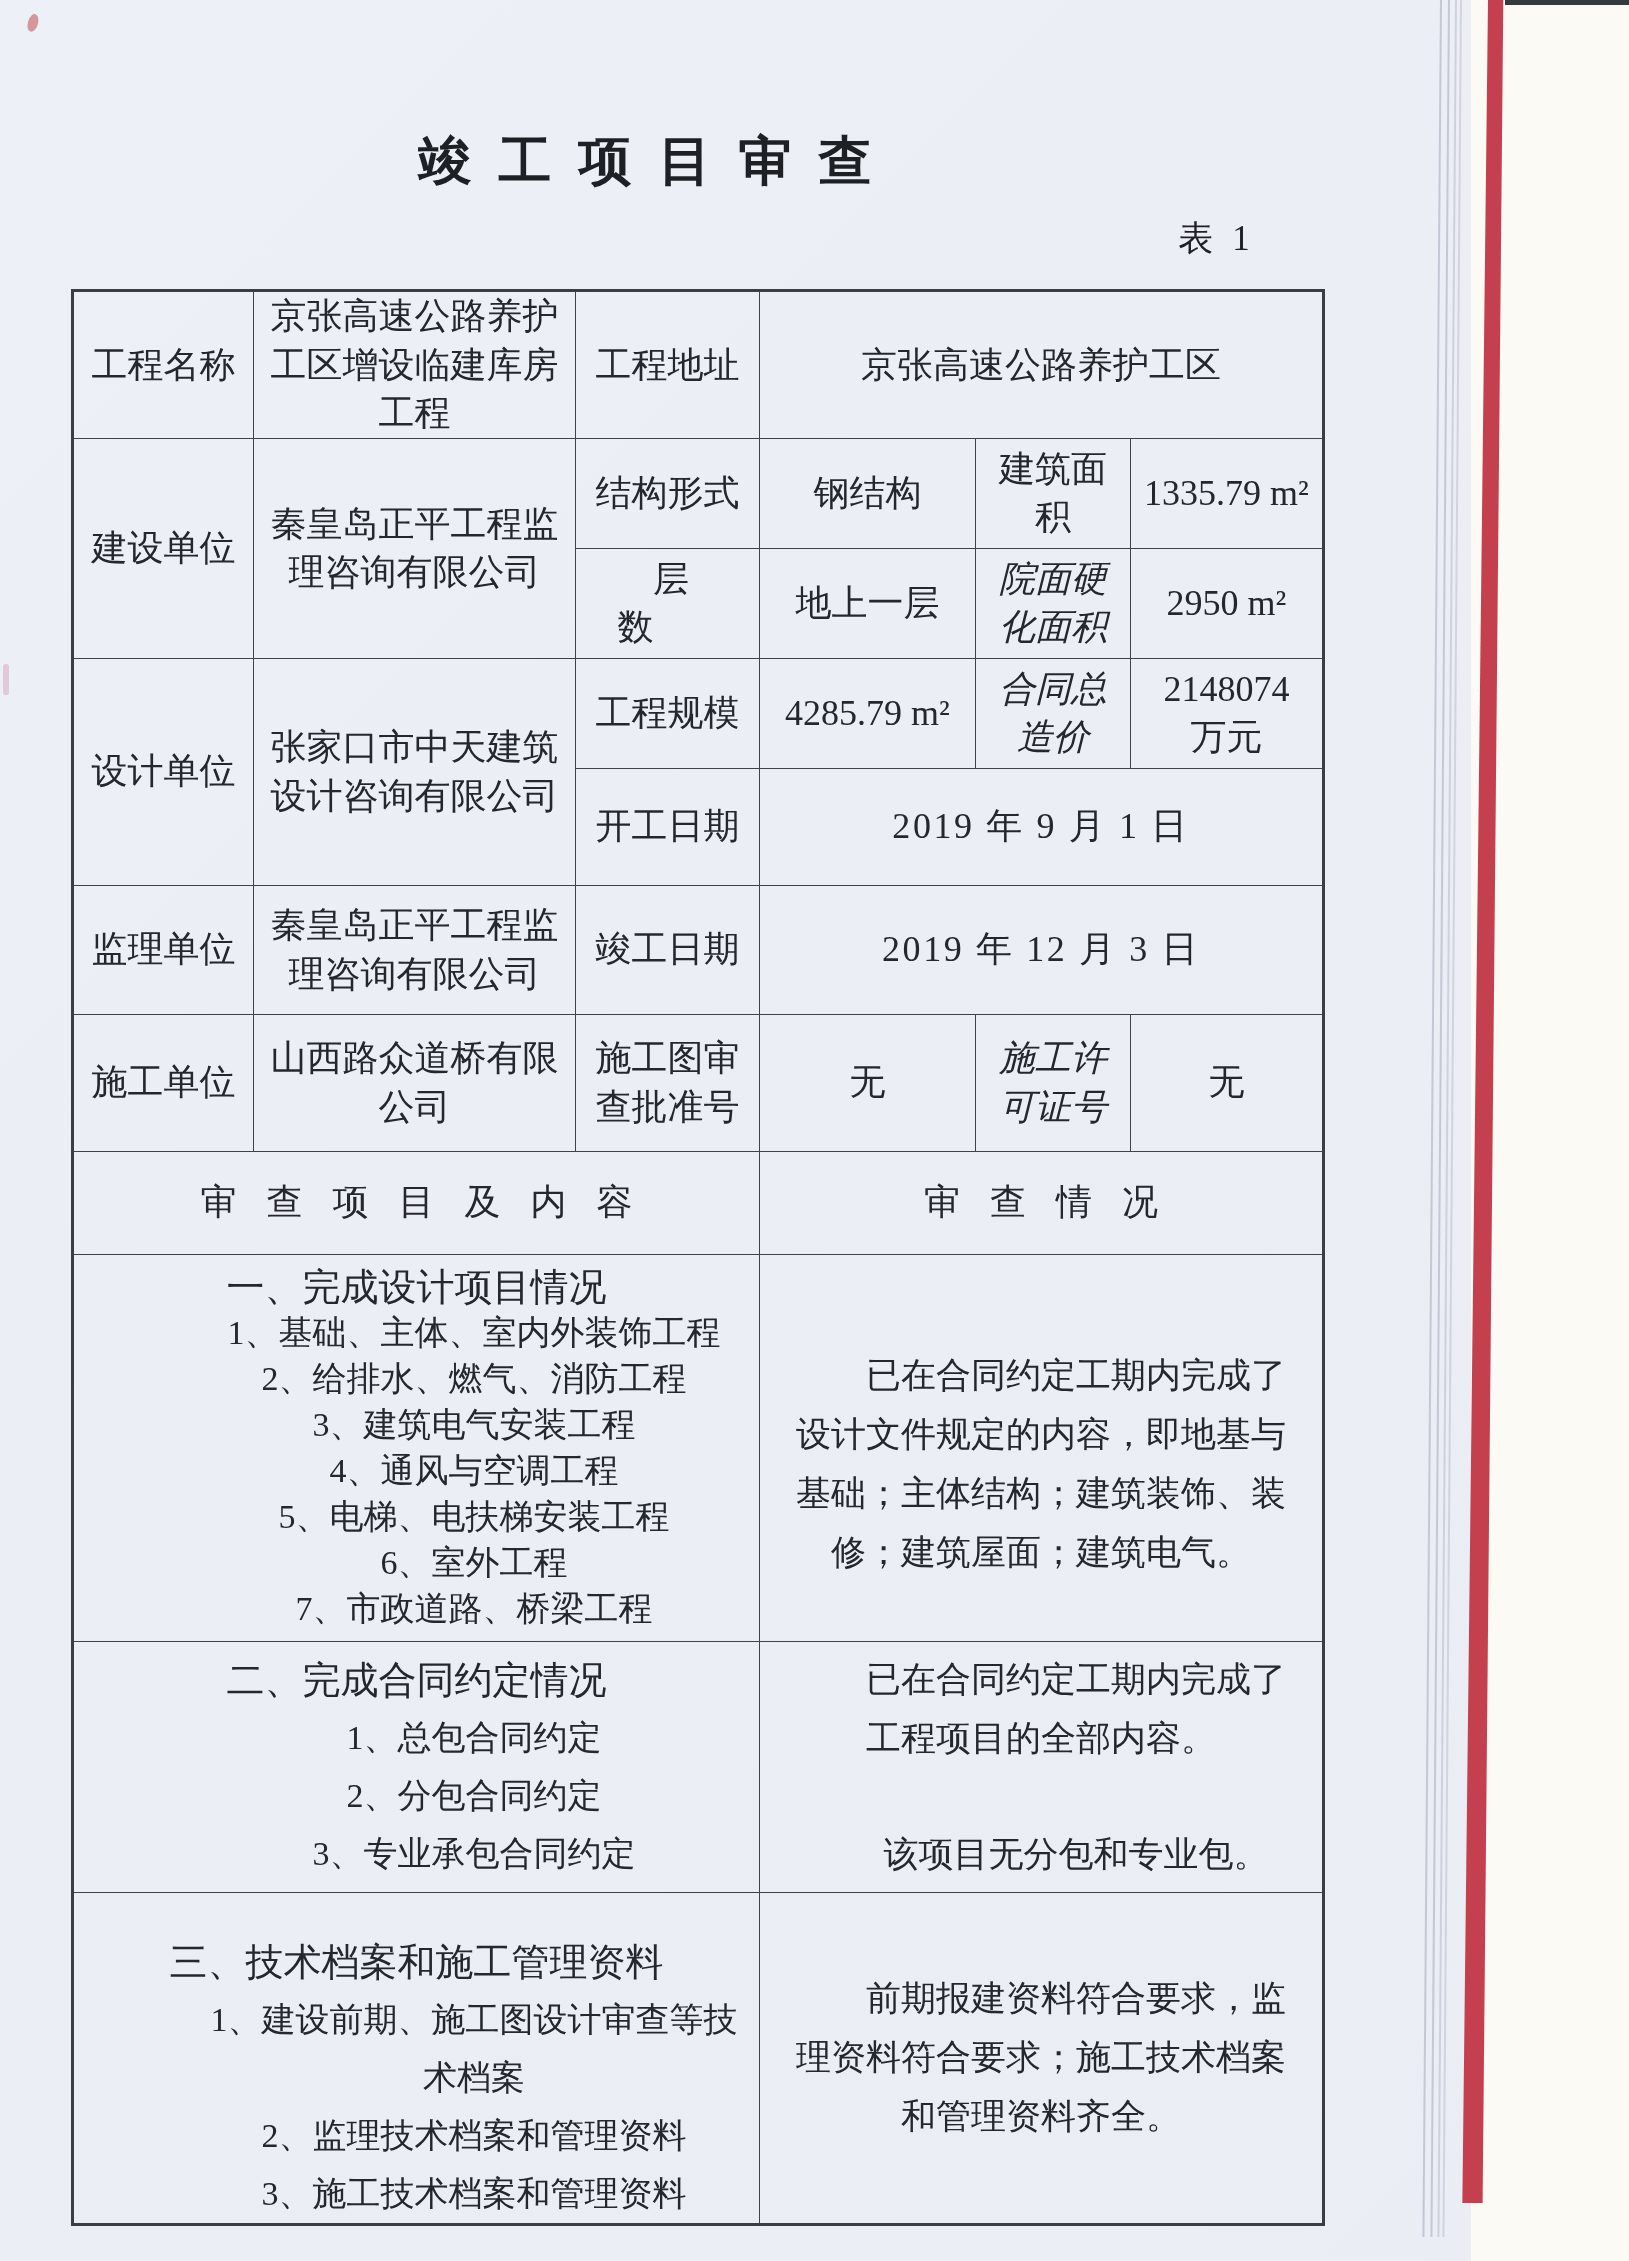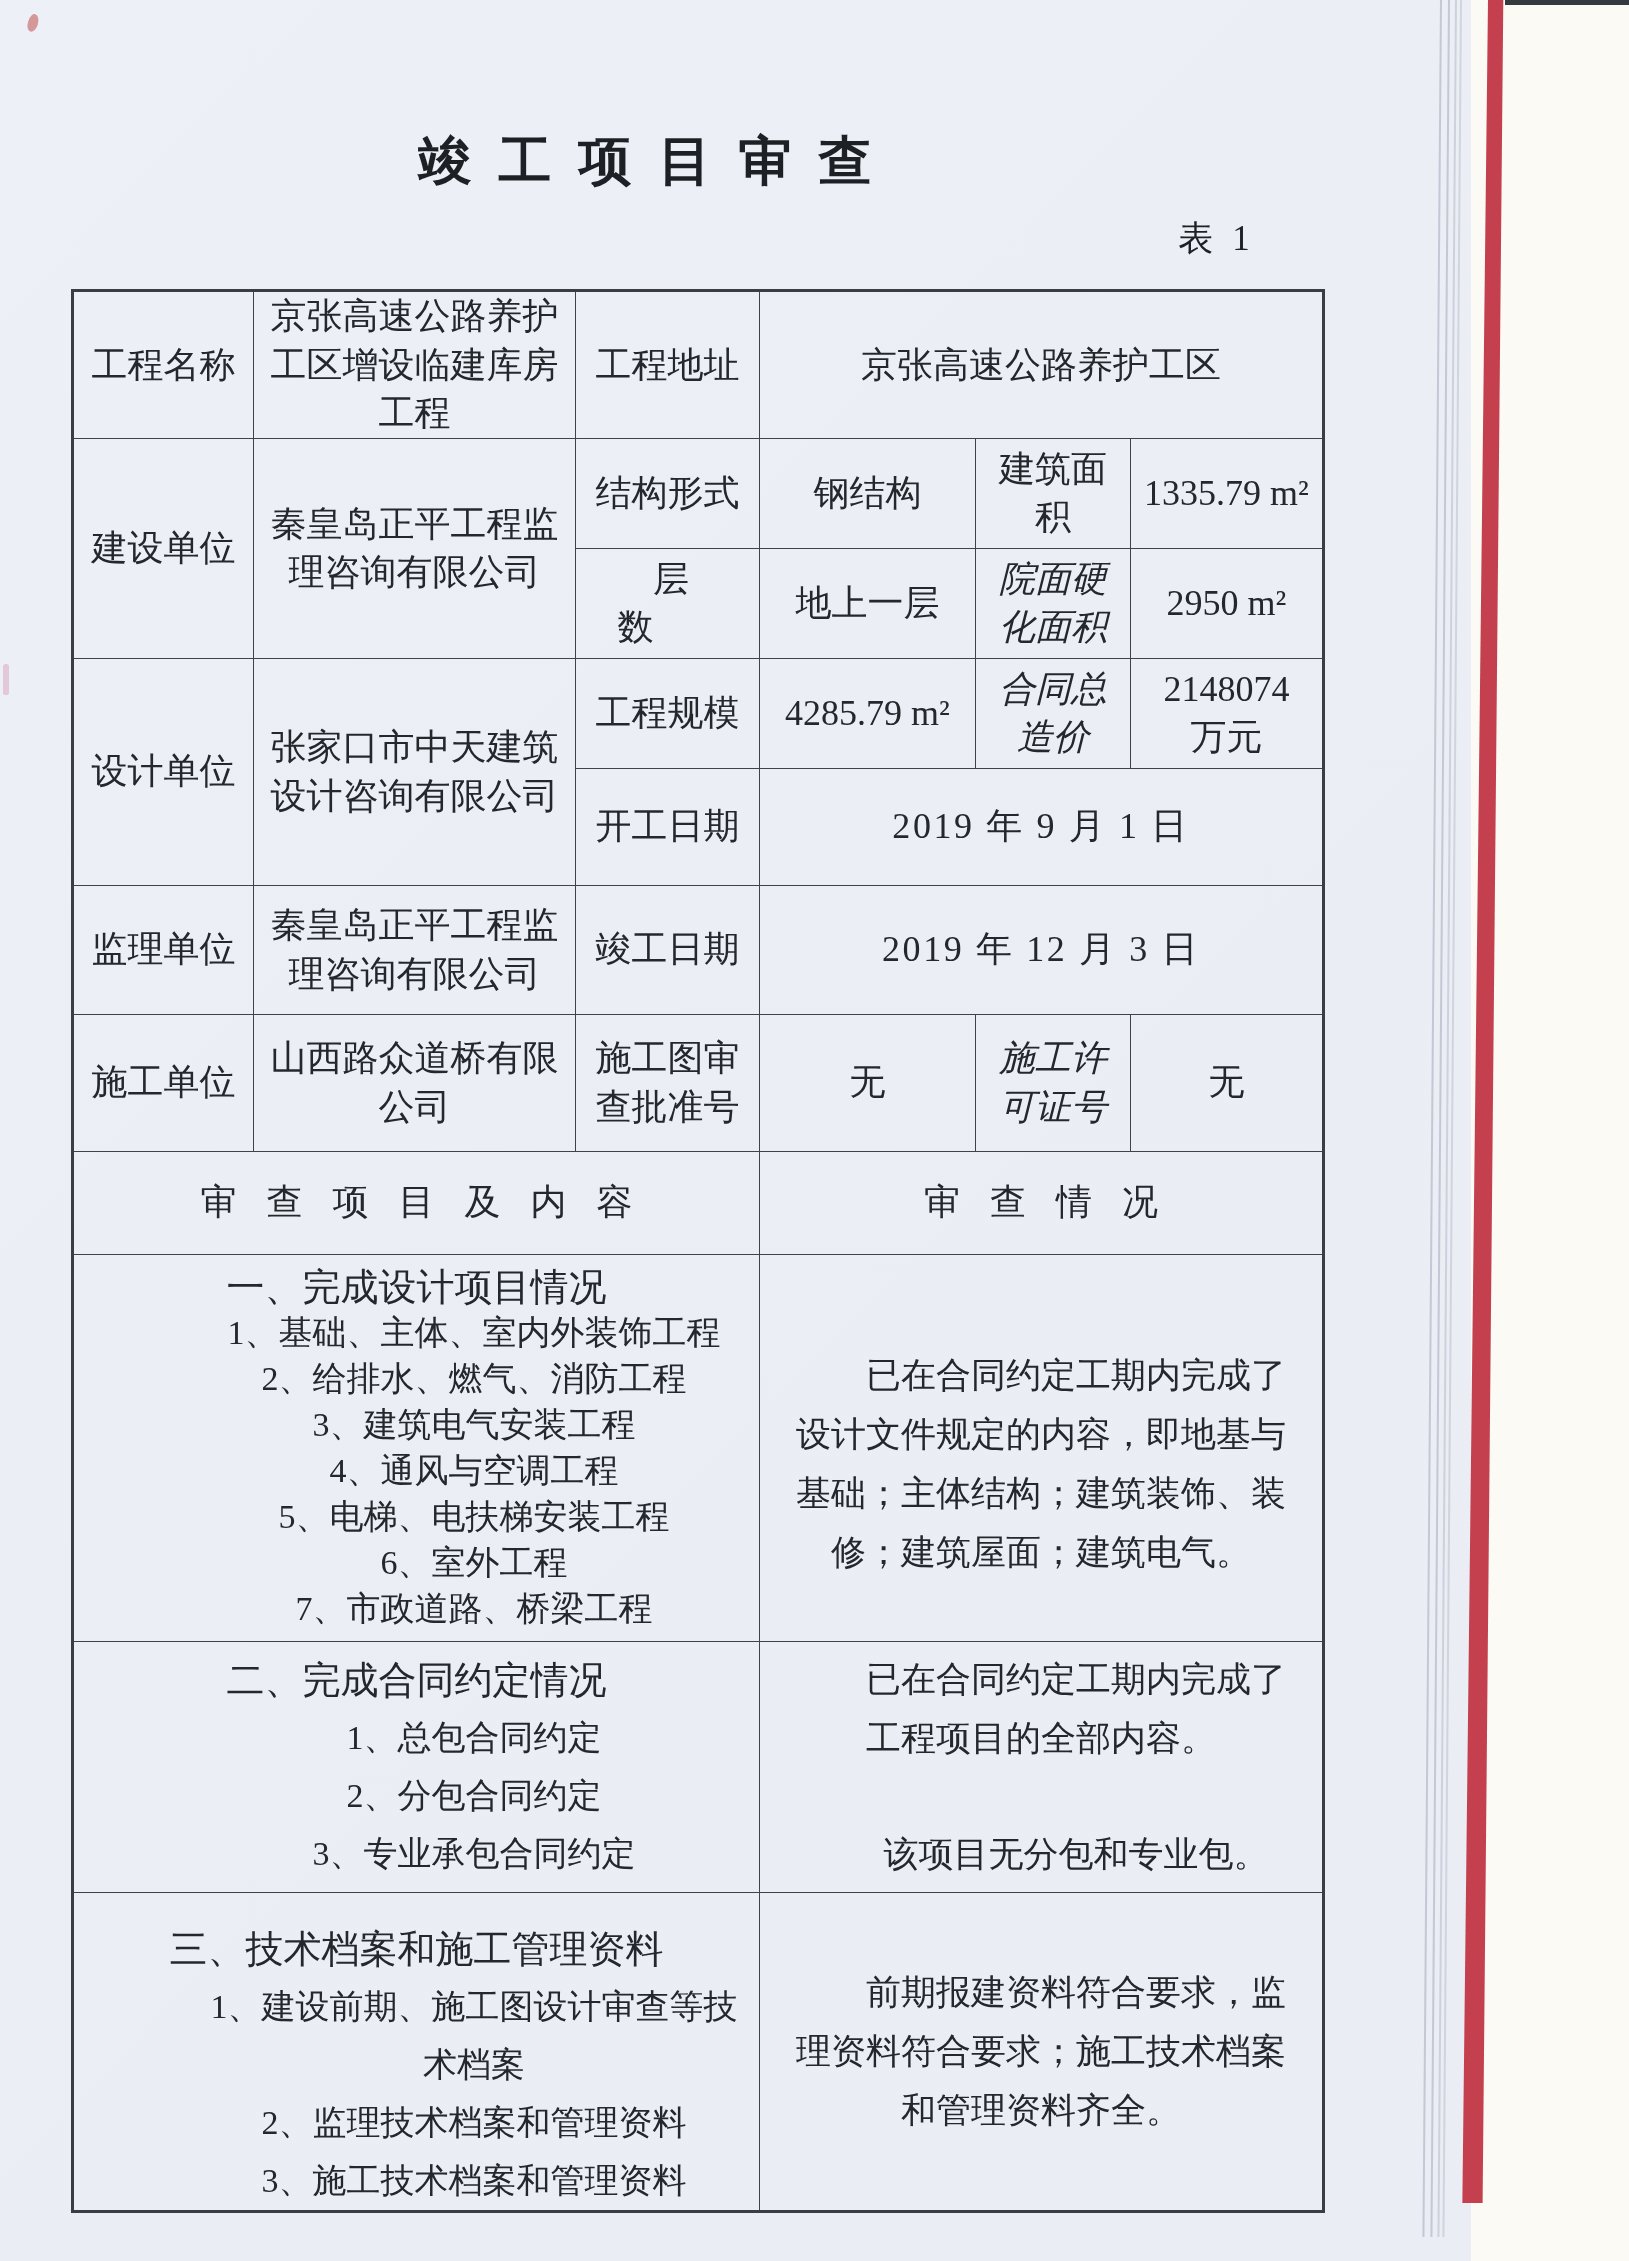--- a/index.html
+++ b/index.html
@@ -194,21 +194,21 @@
       <div class="sec-item">2、分包合同约定</div>
       <div class="sec-item">3、专业承包合同约定</div>
     </td>
     <td colspan="3" class="stat-cell">
       <p class="stat-p">已在合同约定工期内完成了工程项目的全部内容。</p>
       <p class="stat-p gap">该项目无分包和专业包。</p>
     </td>
   </tr>
 
   <tr style="height:264px" class="roomy">
-    <td colspan="3" class="sec-cell" style="padding-top:27px">
+    <td colspan="3" class="sec-cell" style="padding-top:40px">
       <div class="sec-head">三、技术档案和施工管理资料</div>
       <div class="sec-item">1、建设前期、施工图设计审查等技术档案</div>
       <div class="sec-item">2、监理技术档案和管理资料</div>
       <div class="sec-item">3、施工技术档案和管理资料</div>
     </td>
     <td colspan="3" class="stat-cell">
       <p class="stat-p">前期报建资料符合要求，监理资料符合要求；施工技术档案和管理资料齐全。</p>
     </td>
   </tr>
 </tbody>

